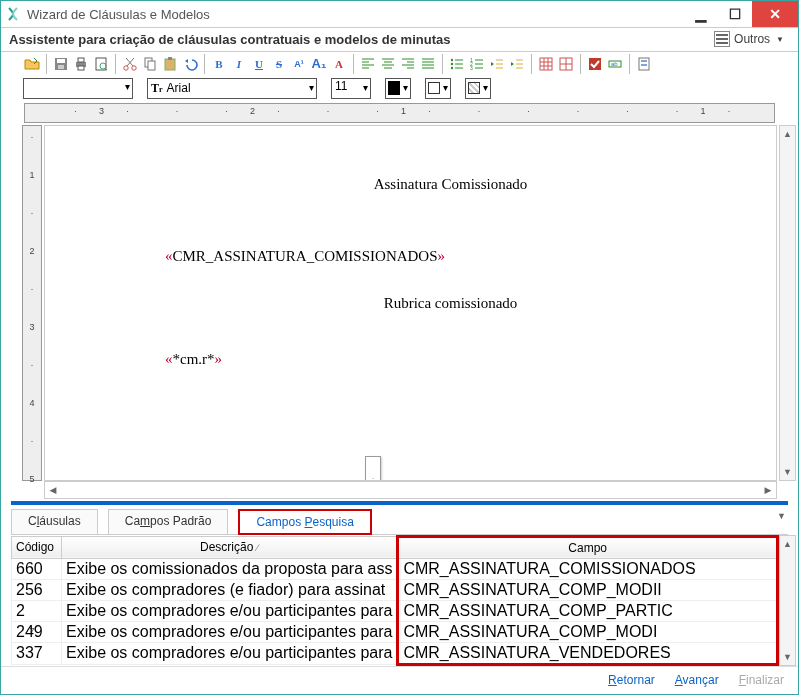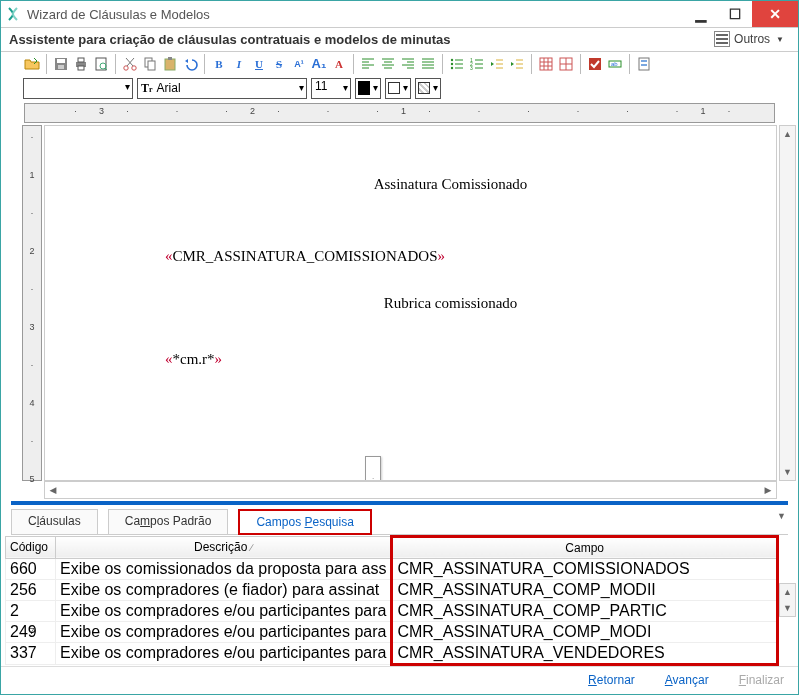--- a/index.html
+++ b/index.html
@@ -19,21 +19,21 @@
   .subtitle { flex: 1; font-weight: bold; color: #333; font-size: 13px; }
   .outros { display: flex; align-items: center; gap: 4px; color: #404040; padding: 2px 6px; cursor: pointer; }
   .outros-icon { width: 16px; height: 16px; border: 1px solid #888; display: inline-flex; flex-direction: column; justify-content: center; gap: 2px; padding: 1px; }
   .outros-icon span { height: 2px; background: #666; }
   .outros-drop { margin-left: 2px; font-size: 8px; }
   
   .toolbar { display: flex; align-items: center; gap: 2px; padding: 2px 22px; flex-wrap: wrap; }
   .tool-sep { width: 1px; height: 20px; background: #bbb; margin: 0 3px; }
   .tb-btn { width: 18px; height: 18px; display: inline-flex; align-items: center; justify-content: center; border: 1px solid transparent; cursor: pointer; font-size: 11px; }
   .tb-btn svg { width: 16px; height: 16px; }
-  .toolbar2 { display: flex; align-items: flex-start; gap: 4px; padding: 2px 22px 4px; }
+  .toolbar2 { display: flex; align-items: flex-start; gap: 14px; padding: 2px 22px 4px; }
   .combo-style { width: 110px; height: 21px; border: 1px solid #555; background: #fff; padding: 0 14px 0 3px; position: relative; }
   .combo-style::after { content: "▾"; position: absolute; right: 2px; top: 2px; font-size: 10px; }
   .combo-font { width: 170px; height: 21px; border: 1px solid #555; background: #fff; padding: 0 14px 0 3px; position: relative; display: flex; align-items: center; gap: 4px; }
   .combo-font::after { content: "▾"; position: absolute; right: 2px; top: 3px; font-size: 10px; }
   .font-t-icon { font-family: serif; font-weight: bold; }
   .combo-size { width: 40px; height: 21px; border: 1px solid #555; background: #fff; padding: 0 14px 0 3px; position: relative; }
   .combo-size::after { content: "▾"; position: absolute; right: 2px; top: 3px; font-size: 10px; }
   .color-swatch { width: 26px; height: 21px; border: 1px solid #555; background: #fff; position: relative; display: flex; align-items: center; }
   .color-swatch .sw { width: 12px; height: 14px; background: #000; margin-left: 2px; }
   .color-swatch::after { content: "▾"; position: absolute; right: 2px; top: 3px; font-size: 10px; }
@@ -57,31 +57,31 @@
   .vscrollbar { width: 17px; background: #f4f4f4; border: 1px solid #ccc; margin: 2px 2px 0 0; display: flex; flex-direction: column; align-items: center; }
   
   .blue-divider { height: 6px; background: #0a63c6; margin: 0 10px; }
   
   .tabs { display: flex; padding: 4px 10px 0; gap: 0; position: relative; }
   .tab { padding: 4px 16px; border: 1px solid #ccc; border-bottom: none; background: #fafafa; cursor: pointer; color: #333; margin-right: 10px; }
   .tab.active { border: 2px solid #c00; color: #0a63c6; background: #fff; position: relative; z-index: 2; }
   .tab-underline { position: absolute; left: 10px; right: 10px; bottom: 0; height: 1px; background: #ccc; }
   .tabs-toggle { position: absolute; right: 12px; top: 6px; font-size: 9px; color: #666; cursor: pointer; }
   
-  .table-wrap { flex: 0 0 auto; display: flex; padding: 0 2px 0 4px; align-items: center; }
+  .table-wrap { flex: 0 0 auto; display: flex; padding: 0 2px 0 10px; }
   .grid { flex: 1; border-collapse: collapse; width: 100%; }
   .grid th { background: linear-gradient(#fff,#eee); border: 1px solid #ccc; font-weight: normal; font-size: 12px; padding: 3px 4px; }
   .grid td { border: 1px solid #eee; font-size: 16px; padding: 1px 4px; white-space: nowrap; overflow: hidden; }
   .col-code { width: 50px; text-align: left; }
   .col-desc { width: 260px; }
   .col-campo { width: auto; }
   .grid thead .campo-head { border-top: 3px solid #c00; }
   .table-vscroll { width: 17px; background: #f4f4f4; border: 1px solid #ccc; display: flex; flex-direction: column; align-items: center; }
   
-  .footer { height: 40px; display: flex; align-items: center; justify-content: flex-end; gap: 30px; padding: 0 14px; border-top: 1px solid #ddd; }
+  .footer { height: 40px; display: flex; align-items: center; justify-content: flex-end; gap: 20px; padding: 0 14px; border-top: 1px solid #ddd; }
   .link-btn { color: #0a63c6; cursor: pointer; }
   .link-btn.disabled { color: #aaa; cursor: default; }
   .btn-cancel { padding: 4px 18px; background: linear-gradient(#fff,#e9e9e9); border: 1px solid #ccc; cursor: pointer; color: #333; }
   u.accel { text-decoration: underline; }
 </style>
 </head>
 <body>
 
 <div class="window">
 

